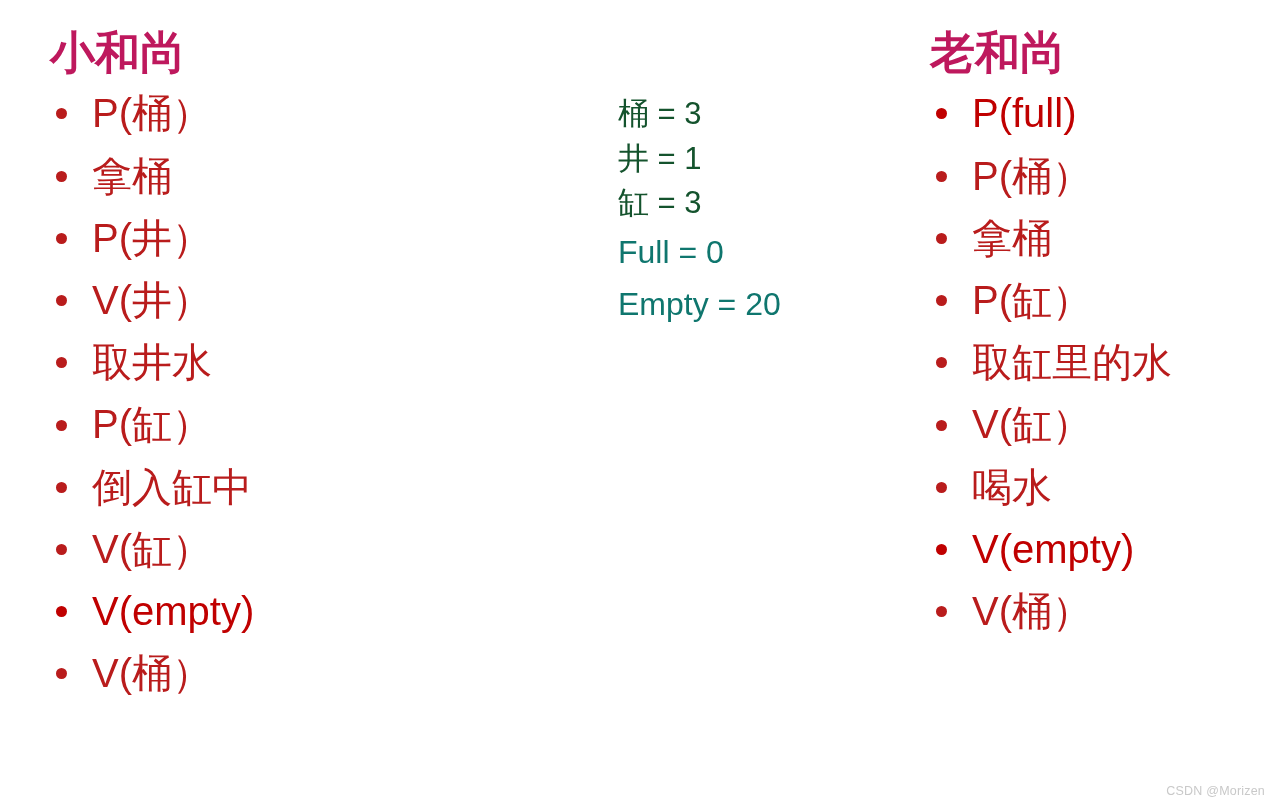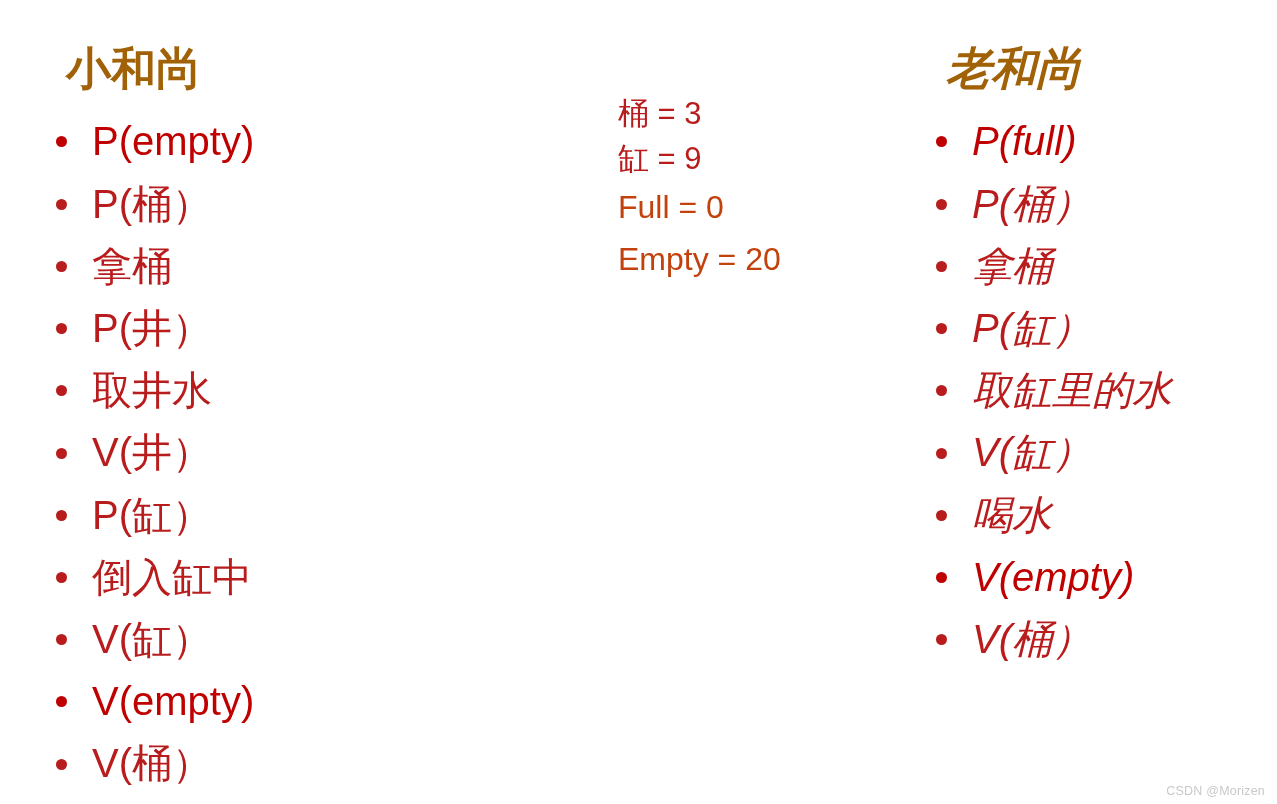--- a/index.html
+++ b/index.html
@@ -24,31 +24,31 @@
   }
 
   
   .col {
     position: absolute;
     top: 0;
   }
 
   .col-left   { left: 50px;  width: 520px; }
   .col-middle { left: 618px; width: 290px; }
-  .col-right  { left: 930px; width: 340px; font-style: italic; }
+  .col-right  { left: 930px; width: 340px; }
 
   
   .col-title {
     font-size: 45px;
     font-weight: bold;
     line-height: 1.12;
     letter-spacing: 0px;
-    margin: 16px;
+    margin: 0;
     padding-top: 28px;
-    color: #a16207;
+    color: #be185d;
     white-space: nowrap;
   }
 
   
   .bullet-list {
     list-style: none;
     margin: 0;
     padding: 0;
     margin-top: 4px;
   }
@@ -79,32 +79,32 @@
   
   .var-list {
     list-style: none;
     margin: 0;
     padding: 0;
     padding-top: 92px;
   }
 
   .var-item {
     white-space: nowrap;
-    color: #b91c1c;
+    color: #14532d;
   }
 
   .var-item.plain {
     font-size: 31px;
     line-height: 44.5px;
   }
 
   .var-item.accent {
     font-size: 32px;
     line-height: 52px;
-    color: #c2410c;
+    color: #0f766e;
   }
 
   
   .watermark {
     position: absolute;
     right: 12px;
     bottom: 6px;
     font-size: 12.5px;
     color: #c9c9c9;
     letter-spacing: 0.2px;
@@ -113,38 +113,38 @@
   }
 </style>
 </head>
 <body>
 
 <div class="slide">
 
   <div class="col col-left">
     <h1 class="col-title">小和尚</h1>
     <ul class="bullet-list">
-        <li class="bullet-item accent">P(empty)</li>
         <li class="bullet-item">P(桶）</li>
         <li class="bullet-item">拿桶</li>
         <li class="bullet-item">P(井）</li>
+        <li class="bullet-item">V(井）</li>
         <li class="bullet-item">取井水</li>
-        <li class="bullet-item">V(井）</li>
         <li class="bullet-item">P(缸）</li>
         <li class="bullet-item">倒入缸中</li>
         <li class="bullet-item">V(缸）</li>
         <li class="bullet-item accent">V(empty)</li>
         <li class="bullet-item">V(桶）</li>
       </ul>
   </div>
 
   <div class="col col-middle">
     <ul class="var-list">
         <li class="var-item plain">桶 = 3</li>
-        <li class="var-item plain">缸 = 9</li>
+        <li class="var-item plain">井 = 1</li>
+        <li class="var-item plain">缸 = 3</li>
         <li class="var-item accent">Full = 0</li>
         <li class="var-item accent">Empty = 20</li>
       </ul>
   </div>
 
   <div class="col col-right">
     <h1 class="col-title">老和尚</h1>
     <ul class="bullet-list">
         <li class="bullet-item accent">P(full)</li>
         <li class="bullet-item">P(桶）</li>

